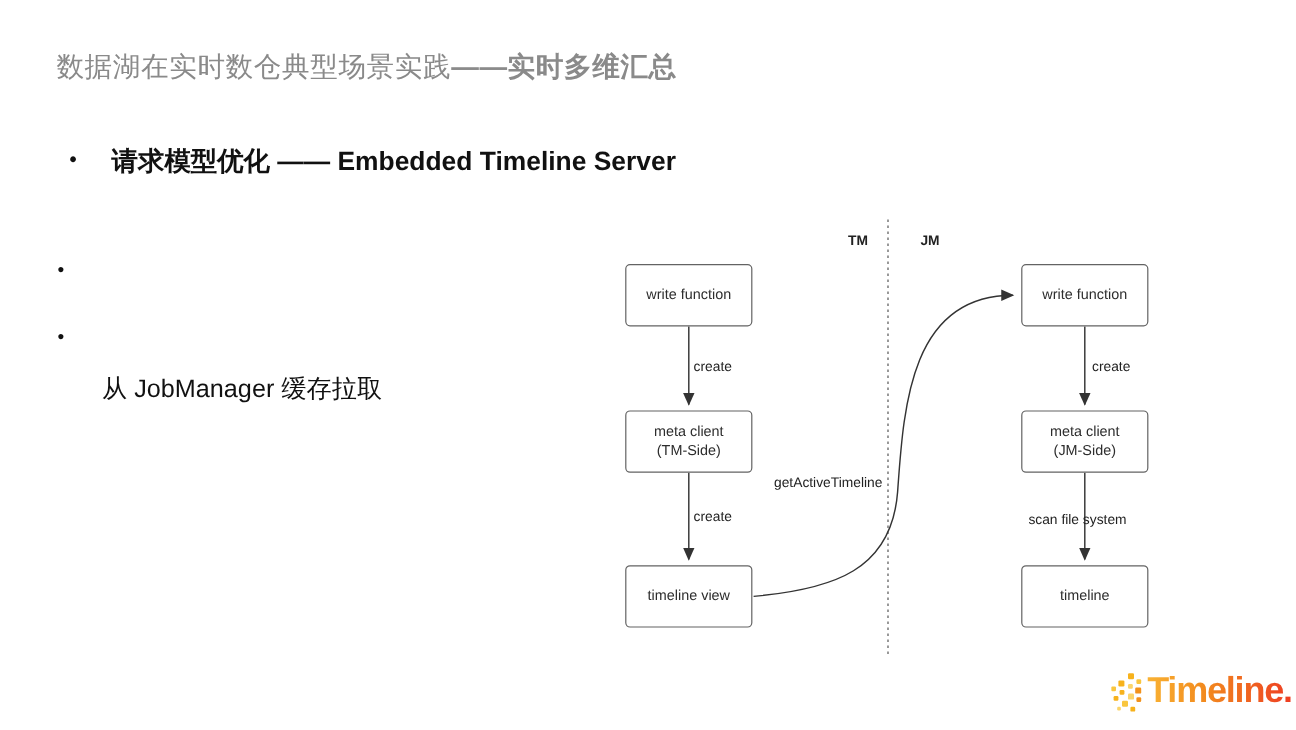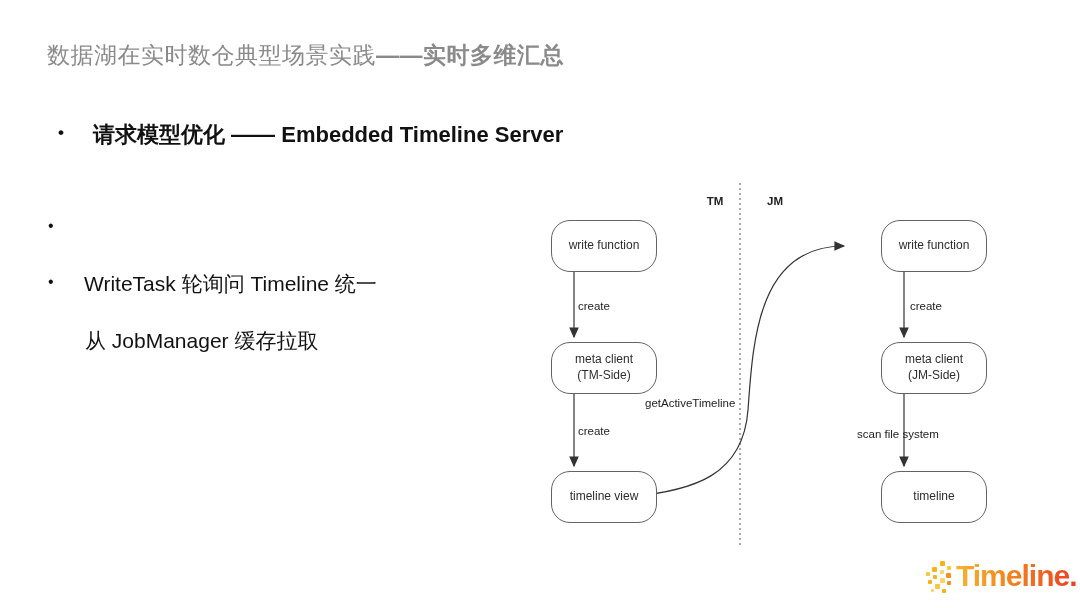--- a/index.html
+++ b/index.html
@@ -21,29 +21,29 @@
   }
   .heading-bullet .dot{width:10px;margin-right:25px;font-size:17px;padding-top:3px;color:#111;}
   
   .bullet-item{
     position:absolute;display:flex;align-items:flex-start;
     font-size:21px;font-weight:400;color:#111;white-space:nowrap;
   }
   .bullet-item .dot{width:10px;margin-right:26px;font-size:16px;padding-top:3px;color:#111;}
   .bullet-1{left:48px;top:214px;}
   .bullet-2{left:48px;top:270px;}
-  .bullet-3{left:85px;top:327px;}
+  .bullet-3{left:85px;top:310px;}
   
   .diagram{position:absolute;left:500px;top:175px;width:512px;height:380px;}
   .diagram svg.wires{position:absolute;left:0;top:0;}
   .dbox{
     position:absolute;width:106px;height:52px;box-sizing:border-box;
-    background:#fff;border:1px solid #636363;border-radius:19px;
+    background:#fff;border:1px solid #636363;border-radius:4px;
     display:flex;flex-direction:column;align-items:center;justify-content:center;
-    font-size:12px;color:#2d2d2d;line-height:1.3;text-align:center;margin-left:30px;
+    font-size:12px;color:#2d2d2d;line-height:1.3;text-align:center;
   }
   .col-tm{left:21px;} .col-jm{left:351px;}
   .row1{top:45px;} .row2{top:167px;} .row3{top:296px;}
   .lane-label{position:absolute;top:8px;width:30px;text-align:center;font-size:11.5px;font-weight:700;color:#222;margin-top:12px;}
   .lane-tm{left:200px;} .lane-jm{left:260px;}
   .edge-label{position:absolute;font-size:11.5px;color:#222;white-space:nowrap;}
   .lbl-tm-create-top{left:78px;top:125px;}
   .lbl-tm-create-bottom{left:78px;top:250px;}
   .lbl-jm-create{left:410px;top:125px;}
   .lbl-jm-scan{left:357px;top:253px;}
@@ -68,21 +68,20 @@
 <div class="heading-bullet">
   <span class="dot">•</span>
   <span>请求模型优化 —— Embedded Timeline Server</span>
 </div>
 
 <div class="bullet-item bullet-1">
   <span class="dot">•</span>
 </div>
 <div class="bullet-item bullet-2">
   <span class="dot">•</span>
-  <span>WriteTask 轮询问 Timeline 统一</span>
 </div>
 <div class="bullet-item bullet-3">
   <span>从 JobManager 缓存拉取</span>
 </div>
 
 <div class="diagram">
   <svg class="wires" width="512" height="380" viewBox="0 0 512 380">
     <defs>
       <marker id="ah" markerWidth="10" markerHeight="8" refX="8" refY="4" orient="auto">
         <path d="M0,0 L9,4 L0,8 z" fill="#333"></path>

